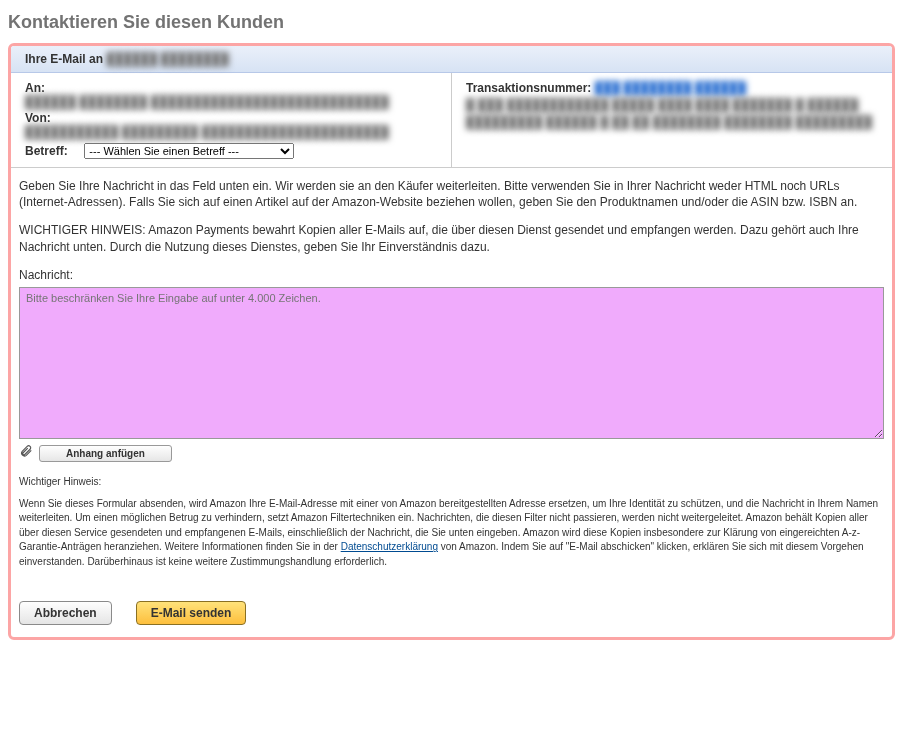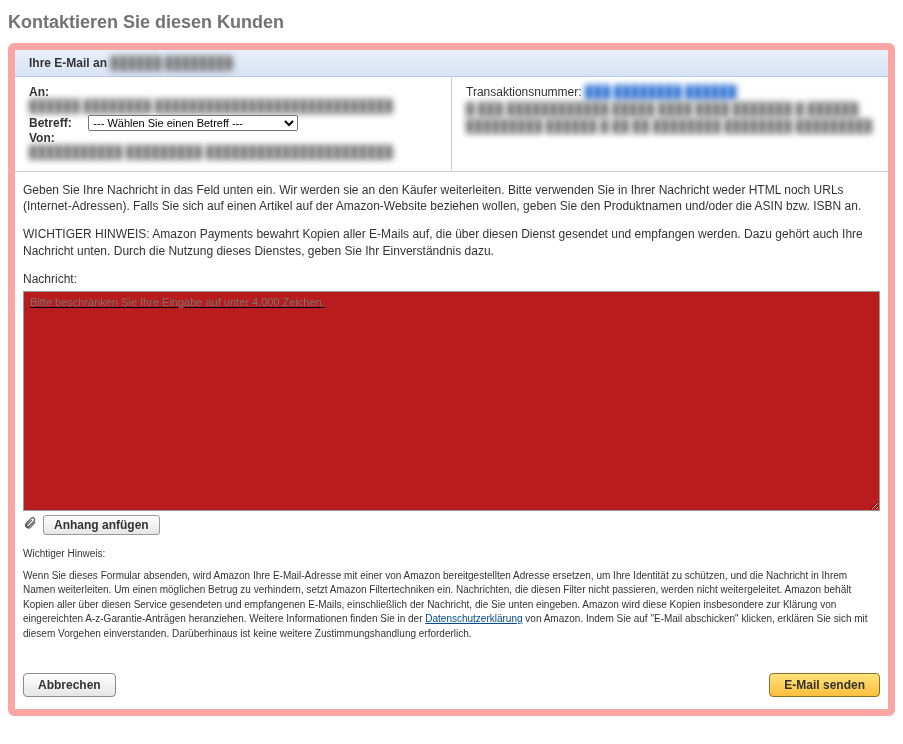--- a/index.html
+++ b/index.html
@@ -11,21 +11,21 @@
     background: #fff;
   }
   h1 {
     color: #737373;
     font-size: 18px;
     font-weight: bold;
     margin: 4px 0 10px 0;
     font-family: Arial, sans-serif;
   }
   .panel {
-    border: 7px solid #fca5a5;
+    border: 3px solid #fca5a5;
     border-radius: 6px;
     overflow: hidden;
     background: #fff;
   }
   .panel-header {
     background: linear-gradient(#eaf0fa, #d7e3f4);
     padding: 6px 10px 6px 14px;
     font-size: 12px;
     font-weight: bold;
     color: #333;
@@ -65,117 +65,116 @@
     min-width: 210px;
   }
   .body-section {
     border-top: 1px solid #ccc;
     padding: 10px 8px 4px 8px;
     font-size: 12px;
     line-height: 1.35;
   }
   .msg-textarea {
     width: 100%;
-    height: 220px;
+    height: 152px;
     box-sizing: border-box;
     font-family: Verdana, Arial, sans-serif;
     font-size: 11px;
     padding: 4px 6px;
     border: 1px solid #999;
     resize: both;
-    background:#b91c1c;
-    text-decoration:underline;
+    background:#f0abfc;
   }
   .char-count {
     margin: 6px 0 14px 0;
     font-size: 12px;
   }
   .attach-row {
     display: flex;
     align-items: center;
     gap: 6px;
     margin-bottom: 12px;
   }
   .attach-icon svg { width:14px; height:16px; }
   .btn-small {
-    font-size: 12px;
+    font-size: 10px;
     font-weight: bold;
     color: #333;
     background: linear-gradient(#fefefe,#e6e6e6);
     border: 1px solid #999;
     border-radius: 3px;
-    padding: 2px 10px;
+    padding: 2px 26px;
     cursor: pointer;
   }
   .hint-title {
     font-size: 10px;
     margin-bottom: 8px;
   }
   .hint-body {
     font-size: 10px;
     line-height: 1.45;
     margin-bottom: 32px;
   }
   .hint-body a {
     color: #004b91;
     text-decoration: underline;
   }
   .button-row {
     display: flex;
-    justify-content: space-between;
-    gap: 8px;
+    justify-content: flex-start;
+    gap: 24px;
     padding-bottom: 8px;
   }
   .btn {
     font-size: 12px;
     font-weight: bold;
     border-radius: 4px;
     padding: 4px 14px;
     cursor: pointer;
     border: 1px solid #8a7023;
   }
   .btn-secondary {
     background: linear-gradient(#fefefe,#e5e5e5);
     border-color:#8a8a8a;
     color:#333;
   }
   .btn-primary {
     background: linear-gradient(#ffe27a,#fdbf3d);
     color:#333;
   }
   .para { margin: 0 0 12px 0; }
-  .tx-label { font-weight: normal; }
+  .tx-label { font-weight: bold; }
 </style>
 </head>
 <body>
 
 <h1>Kontaktieren Sie diesen Kunden</h1>
 
 <div class="panel">
 
   <div class="panel-header">
     <span>Ihre E-Mail an</span>
     <span class="blurred">██████ ████████</span>
   </div>
 
   <div class="info-row">
     <div class="info-left">
       <div style="margin-bottom:2px;">
         <span class="field-label">An:</span>
         <span class="blurred">██████ ████████  ████████████████████████████</span>
       </div>
+      <div style="margin-bottom:4px;">
+        <span class="field-label">Von:</span>
+        <span class="blurred">███████████ █████████  ██████████████████████</span>
+      </div>
       <div>
         <span class="field-label">Betreff:</span>
         <select>
           <option>--- Wählen Sie einen Betreff ---</option>
         </select>
-      </div>
-      <div style="margin-bottom:4px;">
-        <span class="field-label">Von:</span>
-        <span class="blurred">███████████ █████████  ██████████████████████</span>
       </div>
     </div>
     <div class="info-right">
       <div style="margin-bottom:2px;">
         <span class="tx-label">Transaktionsnummer:</span>
         <a href="#" class="blur-link">███ ████████ ██████</a>
       </div>
       <div class="blurred" style="line-height:1.4; margin-bottom:8px;">█ ███ ████████████ █████ ████ ████ ███████ █ ██████  █████████ ██████ █ ██ ██ ████████ ████████ █████████</div>
     </div>
   </div>

